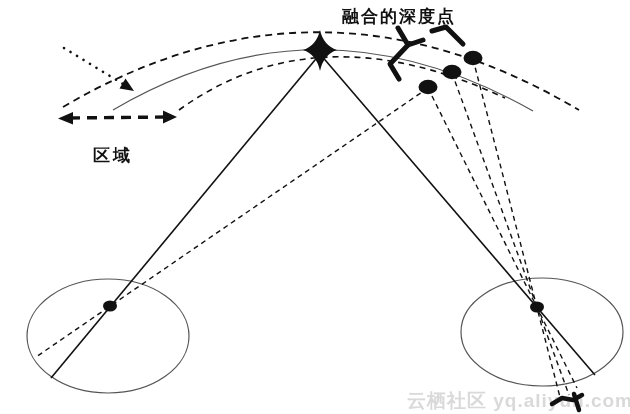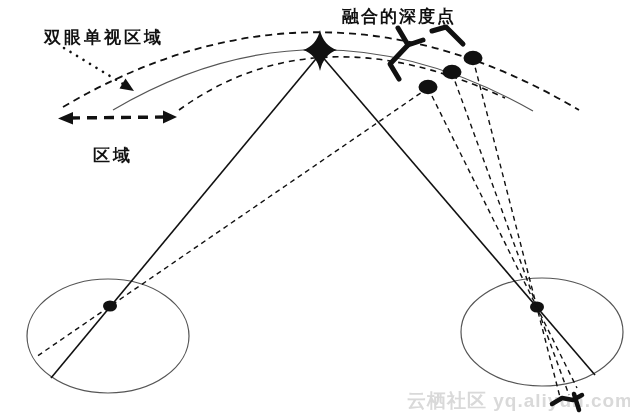--- a/index.html
+++ b/index.html
@@ -52,21 +52,20 @@
   .range-arrow{stroke:var(--ink);stroke-width:3.4;stroke-dasharray:10 7;}
   .dotted-leader{stroke:var(--ink);stroke-width:2.6;stroke-dasharray:0.1 7.5;stroke-linecap:round;}
 </style>
 </head>
 <body>
 
 <div class="stage">
 
   <div class="watermark">云栖社区 yq.aliyun.com</div>
 
-  <div class="lbl lbl-binocular">双眼单视区域</div>
   <div class="lbl lbl-fused">融合的深度点</div>
   <div class="lbl lbl-area">区域</div>
 
   <svg class="diagram-svg" width="630" height="414" viewBox="0 0 630 414">
 
     <g>
       <path class="dashed-arc" d="M63,107 Q319,-44 579,110"></path>
       <path class="solid-arc" d="M113,110 Q318,-11 533,111"></path>
       <path class="dashed-arc" style="stroke-width:1.6;stroke-dasharray:6 5" d="M179,110 Q317,10 505,98"></path>
     </g>

